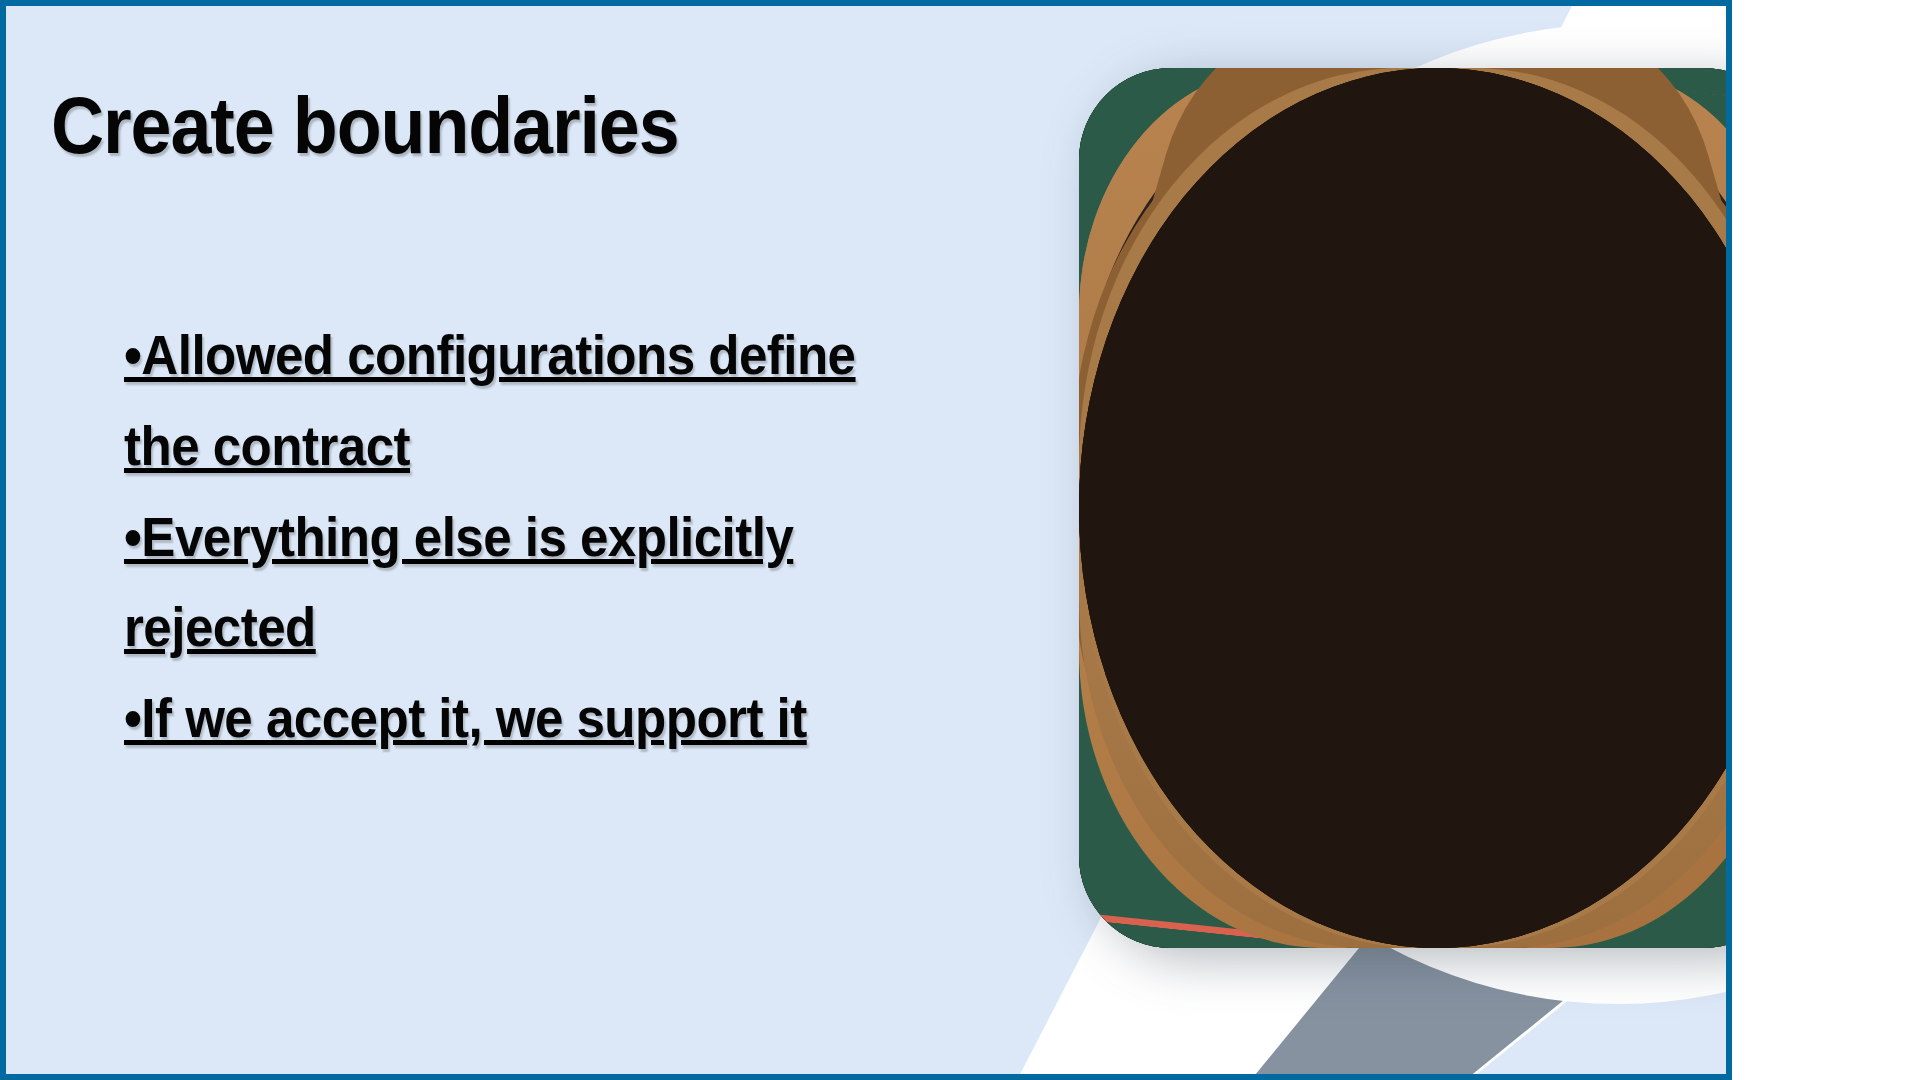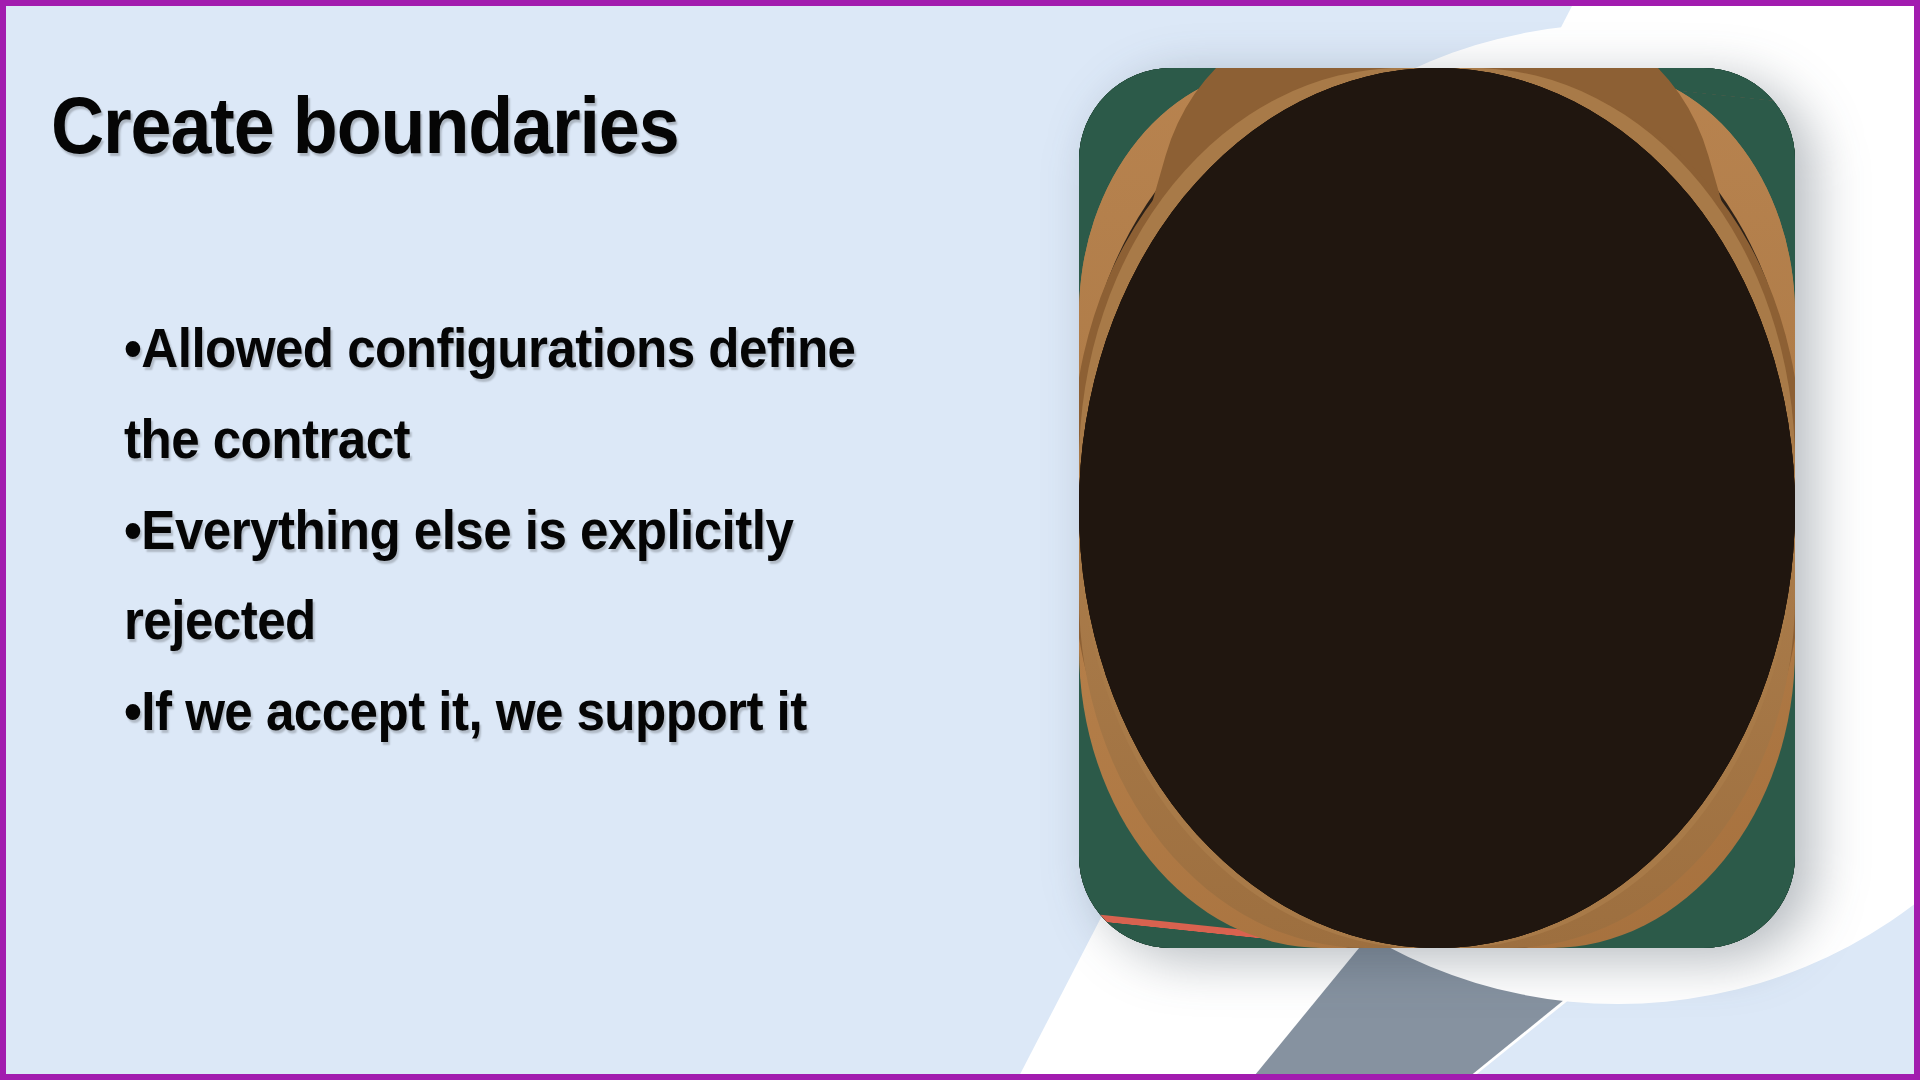--- a/index.html
+++ b/index.html
@@ -2,26 +2,26 @@
 <html><head>
 <meta charset="utf-8">
 <style>
   html, body {
     margin: 0;
     padding: 0;
     background: #ffffff;
   }
   #slide {
     position: relative;
-    width: 1920px;
+    width: 1732px;
     height: 1080px;
     overflow: hidden;
     background: #dce8f7;
     box-sizing: border-box;
-    border: 6px solid #a21caf;
+    border: 6px solid #0369a1;
     font-family: "Liberation Sans", sans-serif;
   }
 
   
   .deco {
     position: absolute;
     pointer-events: none;
   }
   
   #wedge-main {
@@ -169,22 +169,23 @@
     color: #050505;
     letter-spacing: -1.2px;
     transform: scaleX(.92);
     transform-origin: left center;
     text-shadow: 2px 3px 2px rgba(0,0,0,.22);
     white-space: nowrap;
   }
   #bullets {
     position: absolute;
     left: 118px;
-    top: 297px;
+    top: 304px;
     width: 790px;
+    text-decoration: underline;
   }
   .bullet {
     font-size: 55px;
     font-weight: 700;
     line-height: 1.65;
     color: #050505;
     letter-spacing: -.6px;
     transform: scaleX(.93);
     transform-origin: left center;
     text-shadow: 2px 3px 2px rgba(0,0,0,.2);

